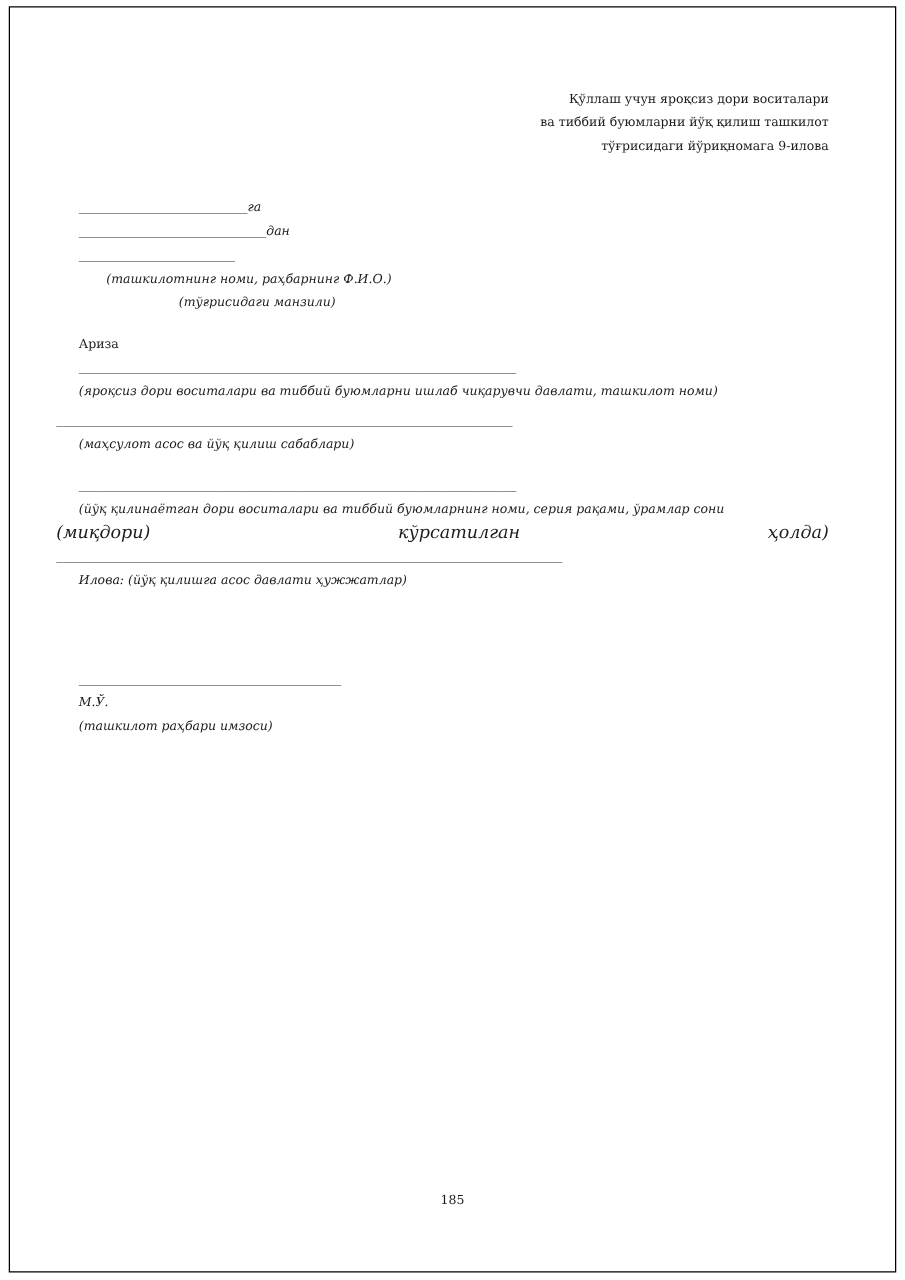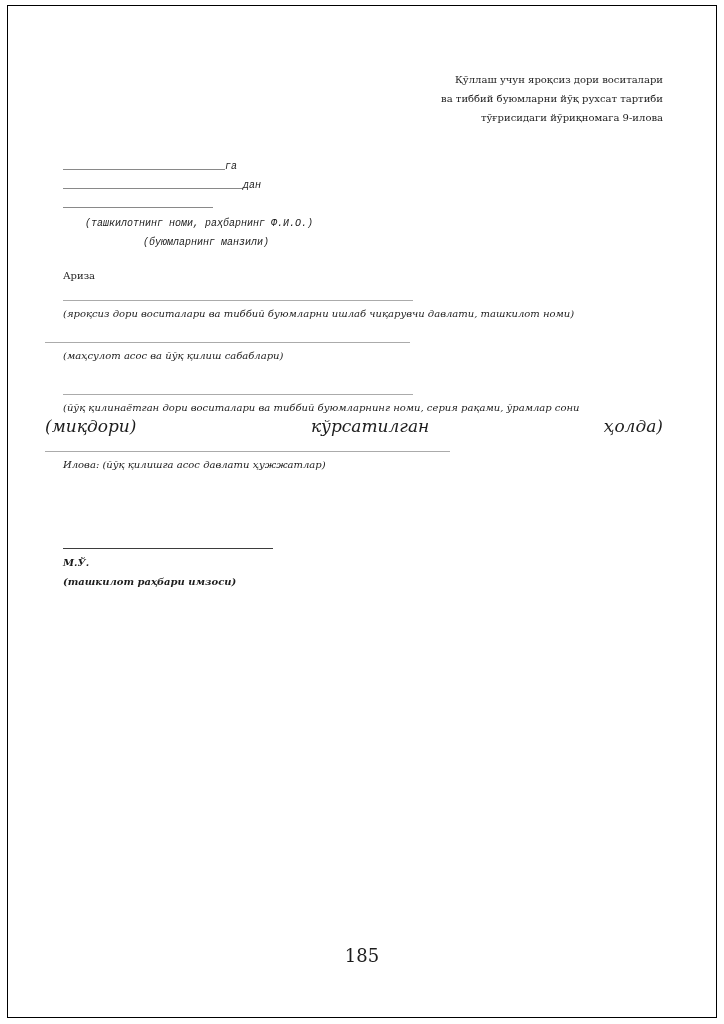--- a/index.html
+++ b/index.html
@@ -30,61 +30,61 @@
   }
   .line {
     font-size: 10px;
     line-height: 19px;
     white-space: nowrap;
   }
   .ind { padding-left: 18px; }
   .ind2 { padding-left: 40px; }
   .ind3 { padding-left: 98px; }
   .hint { font-style: italic; }
-  .addressee { margin-top: 30px; font-family: Liberation Mono, monospace; }
+  .addressee { margin-top: 30px; }
   .app-title { margin-top: 14px; }
   .gap-sm { margin-top: 4px; }
   .gap-md { margin-top: 14px; }
   .justified-row {
     display: flex;
     justify-content: space-between;
-    font-size: 17px;
+    font-size: 14px;
     line-height: 19px;
     font-style: italic;
     width: 100%;
   }
-  .signature { margin-top: 60px; font-weight: bold; }
+  .signature { margin-top: 60px; }
   .footer {
     position: absolute;
     bottom: 58px;
     left: 0;
     width: 724px;
     text-align: center;
-    font-size: 18px;
+    font-size: 10px;
   }
 </style>
 </head>
 <body>
 
 <div class="frame"></div>
 
 <div class="content">
 
   <div class="header">
     <div class="line">Қўллаш учун яроқсиз дори воситалари</div>
-    <div class="line">ва тиббий буюмларни йўқ рухсат тартиби</div>
+    <div class="line">ва тиббий буюмларни йўқ қилиш ташкилот</div>
     <div class="line">тўғрисидаги йўриқномага 9-илова</div>
   </div>
 
   <div class="addressee">
     <div class="line ind"><span>___________________________</span><span class="hint">га</span></div>
     <div class="line ind"><span>______________________________</span><span class="hint">дан</span></div>
     <div class="line ind">_________________________</div>
     <div class="line ind2 hint">(ташкилотнинг номи, раҳбарнинг Ф.И.О.)</div>
-    <div class="line ind3 hint">(буюмларнинг манзили)</div>
+    <div class="line ind3 hint">(тўғрисидаги манзили)</div>
   </div>
 
   <div class="app-title line ind">Ариза</div>
 
   <div>
     <div class="line ind">______________________________________________________________________</div>
     <div class="line ind hint">(яроқсиз дори воситалари ва тиббий буюмларни ишлаб чиқарувчи давлати, ташкилот номи)</div>
 
     <div class="line gap-sm">_________________________________________________________________________</div>
     <div class="line ind hint">(маҳсулот асос ва йўқ қилиш сабаблари)</div>

